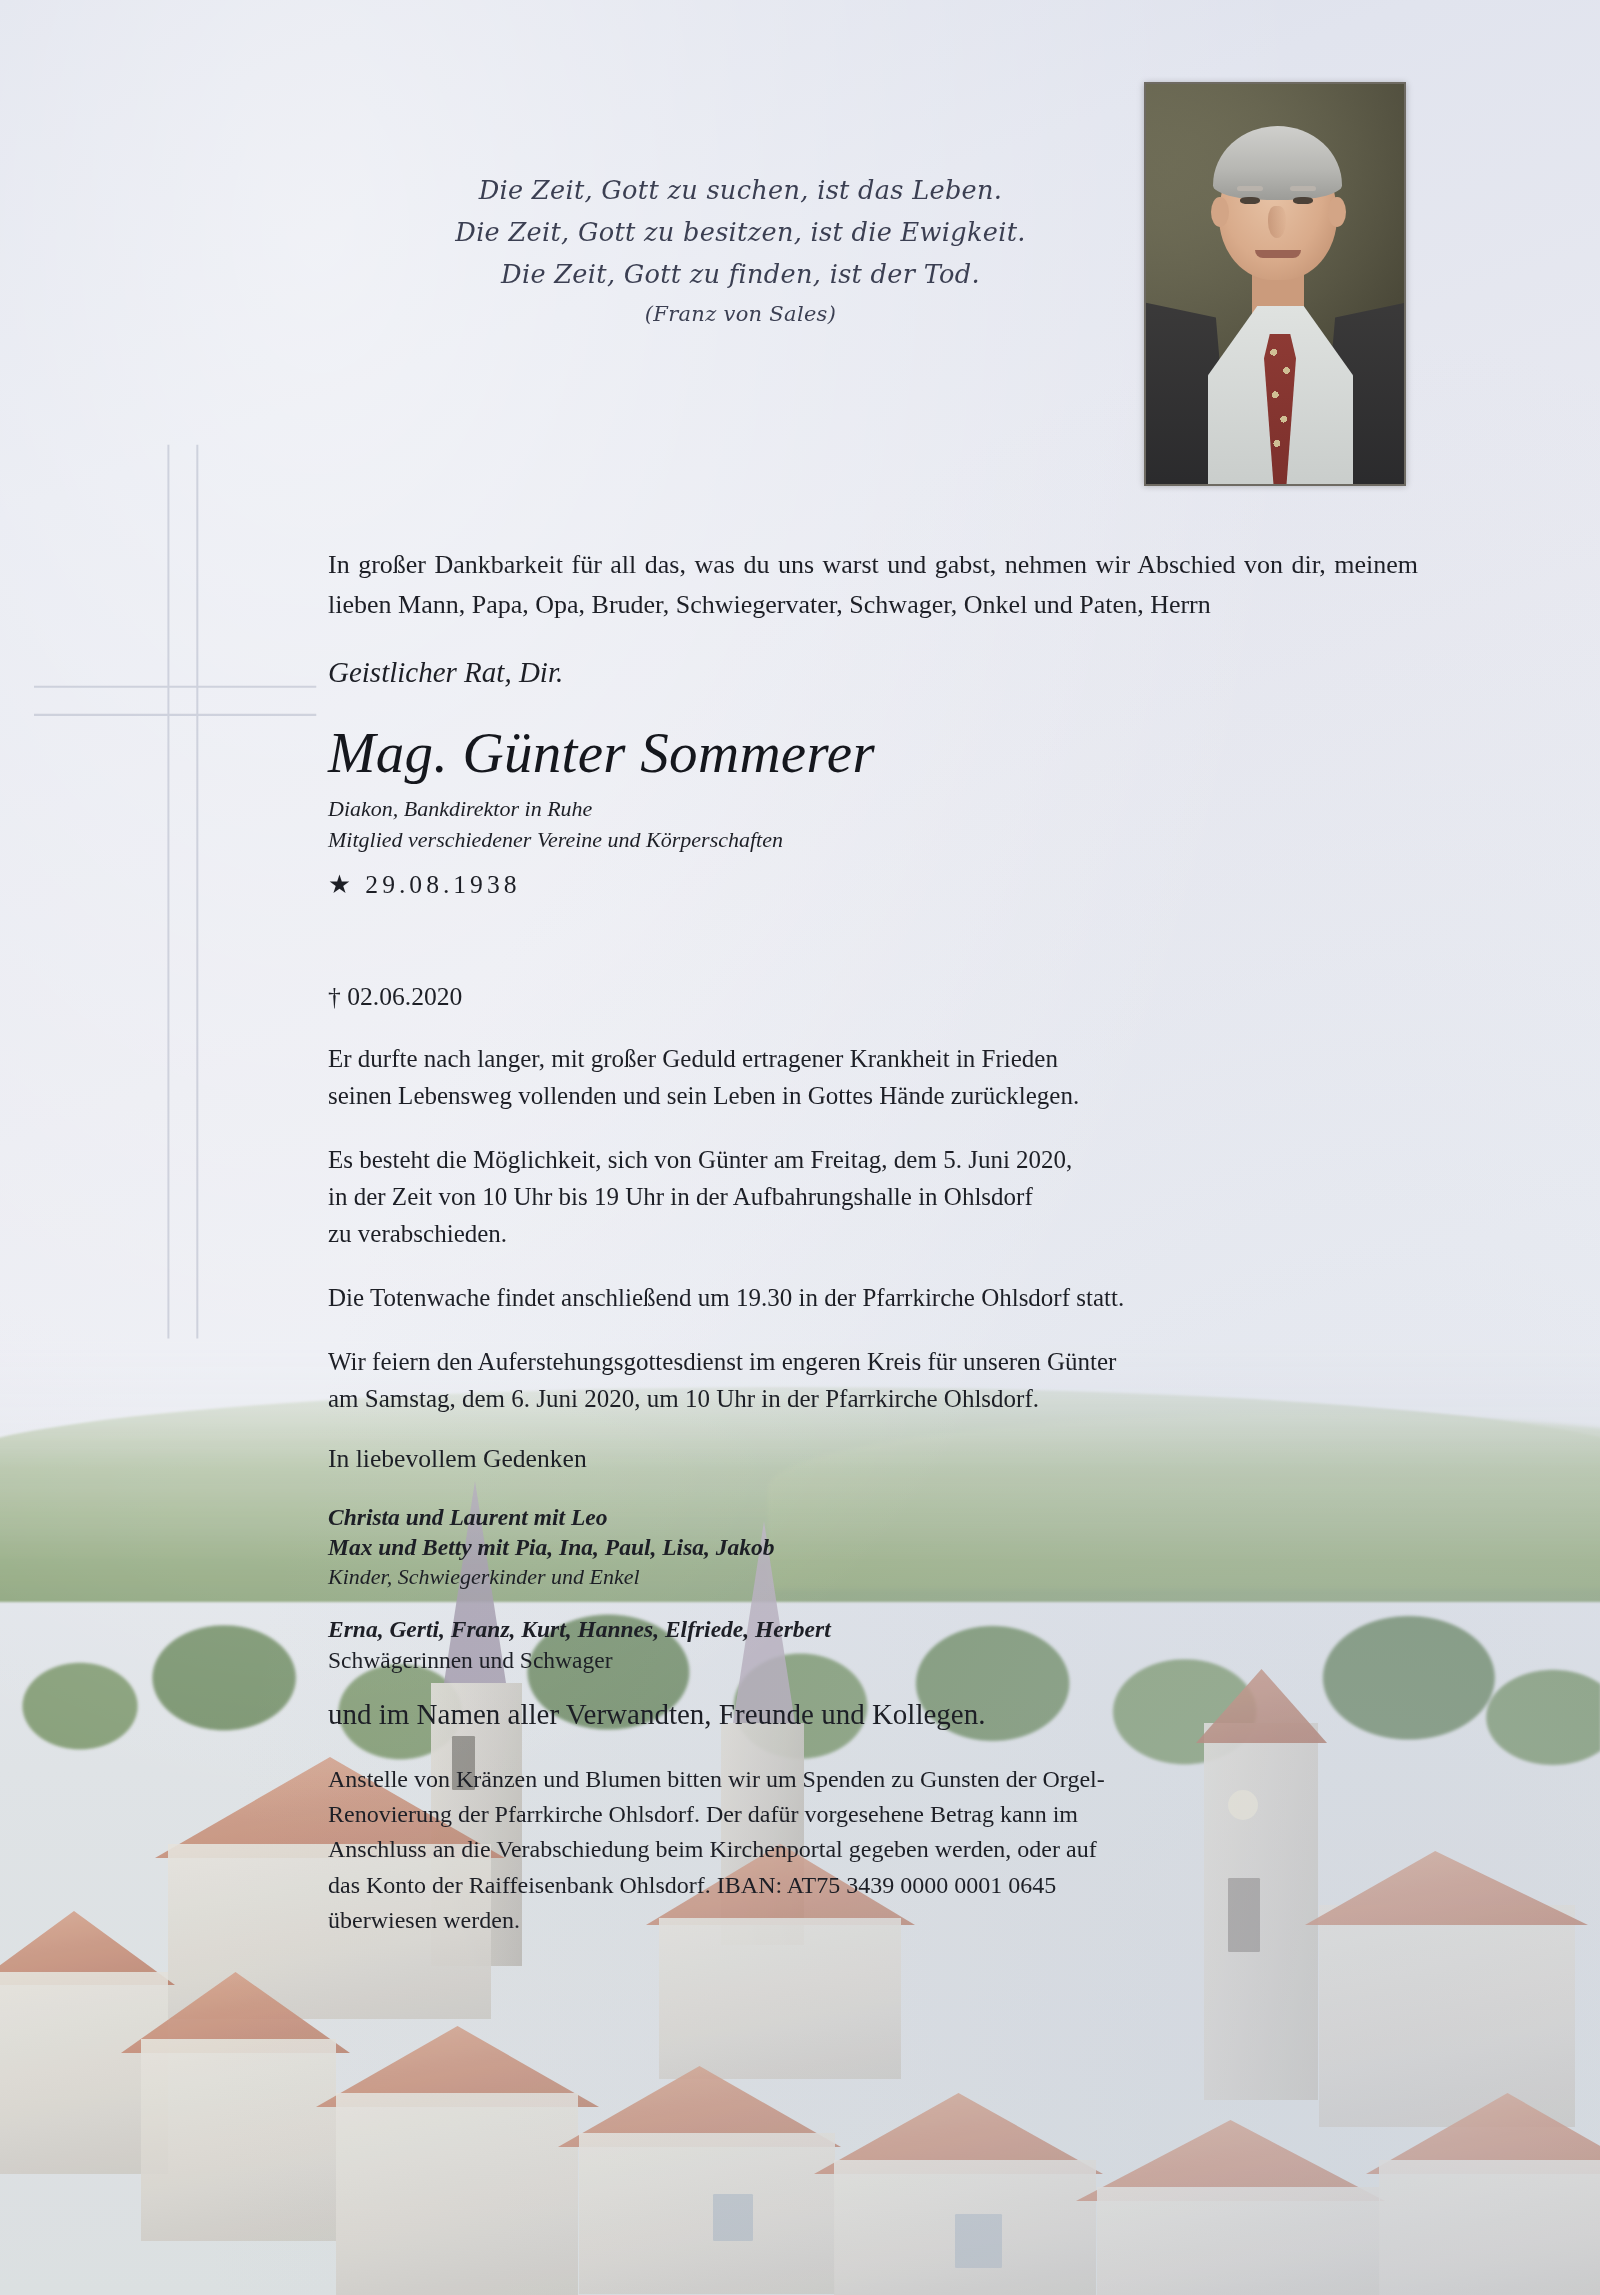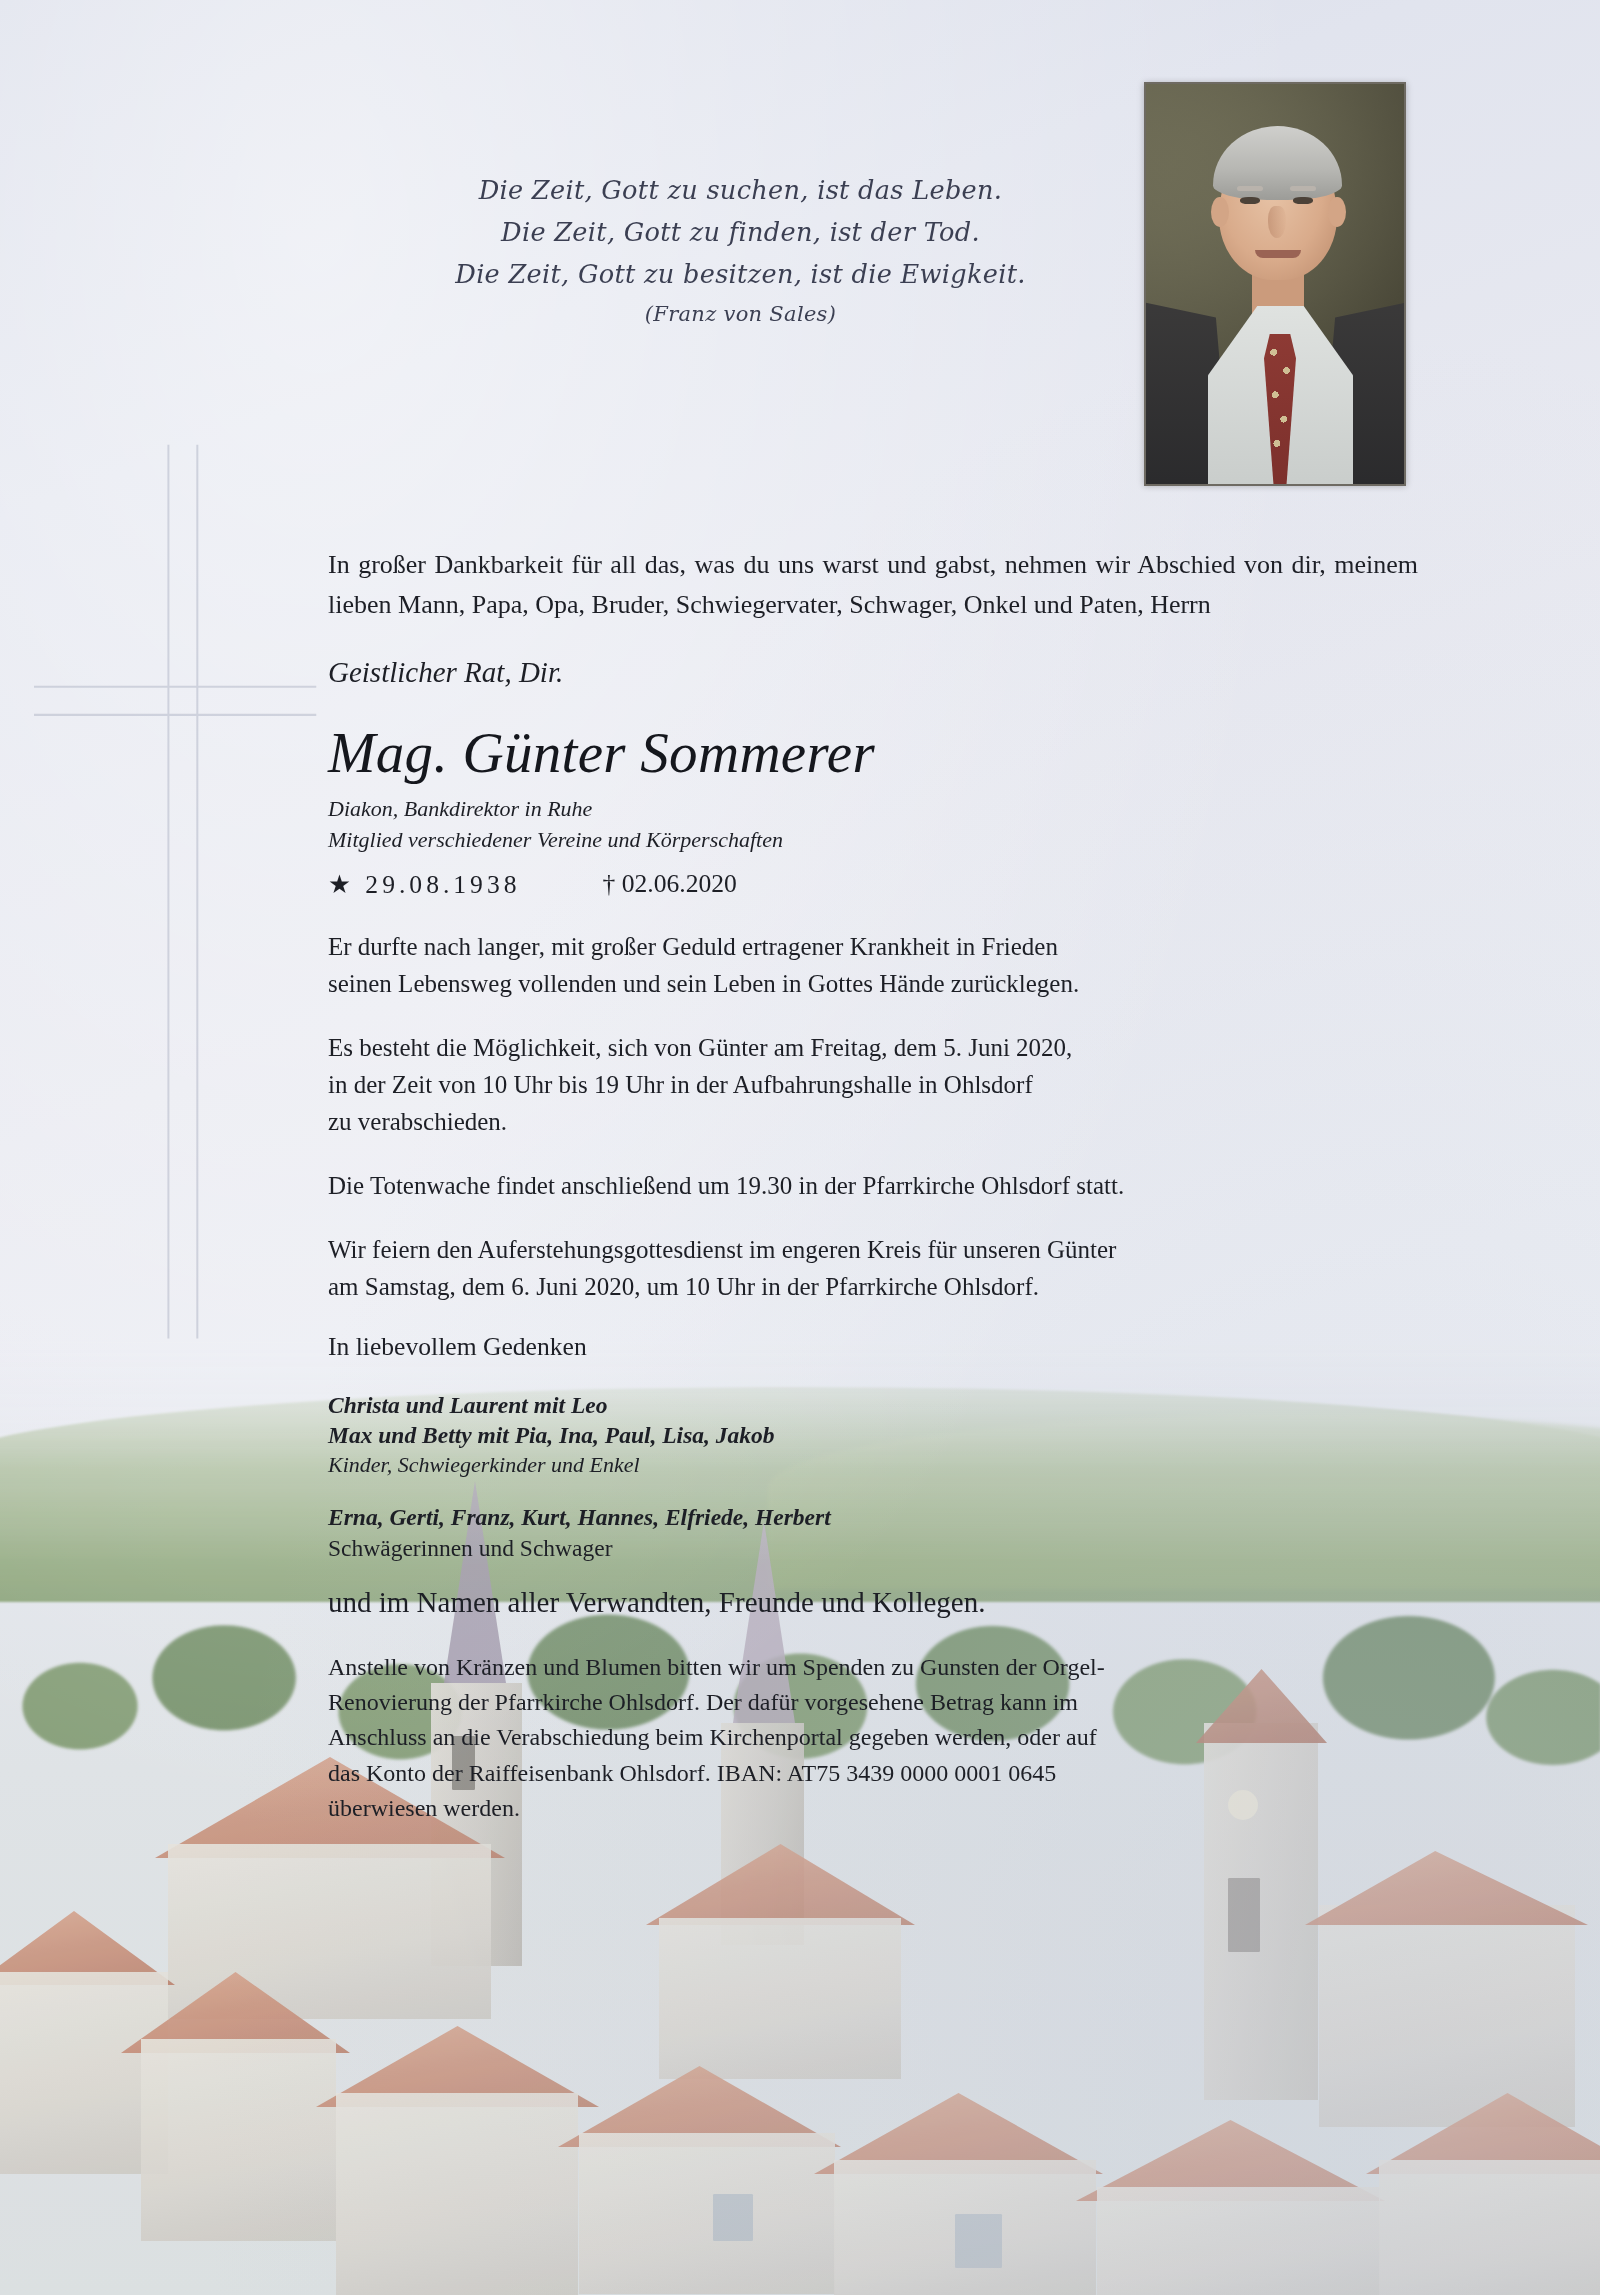--- a/index.html
+++ b/index.html
@@ -261,20 +261,21 @@
     font-style: italic;
     line-height: 1.38;
     margin: 0 0 13.5px 0;
   }
 
   .dates {
     font-size: 25.6px;
     margin: 0 0 28px 0;
     display: flex;
     gap: 82px;
+    flex-direction: column;
   }
   .dates .star { letter-spacing: 4px; }
 
   .para {
     font-size: 25px;
     line-height: 1.48;
     margin: 0 0 27px 0;
   }
 
   .gedenken {
@@ -388,22 +389,22 @@
     <div class="pt-eye-l"></div>
     <div class="pt-eye-r"></div>
     <div class="pt-nose"></div>
     <div class="pt-mouth"></div>
   </div>
 
   <div class="content">
 
     <div class="verse">
       <div>Die Zeit, Gott zu suchen, ist das Leben.</div>
+      <div>Die Zeit, Gott zu besitzen, ist die Ewigkeit.</div>
       <div>Die Zeit, Gott zu finden, ist der Tod.</div>
-      <div>Die Zeit, Gott zu besitzen, ist die Ewigkeit.</div>
       <div class="src">(Franz von Sales)</div>
     </div>
 
     <div class="body">
 
       <p class="intro">In großer Dankbarkeit für all das, was du uns warst und gabst, nehmen wir Abschied von dir, meinem lieben Mann, Papa, Opa, Bruder, Schwiegervater, Schwager, Onkel und Paten, Herrn</p>
 
       <div class="title-line">Geistlicher Rat, Dir.</div>
 
       <div class="name">Mag. Günter Sommerer</div>

